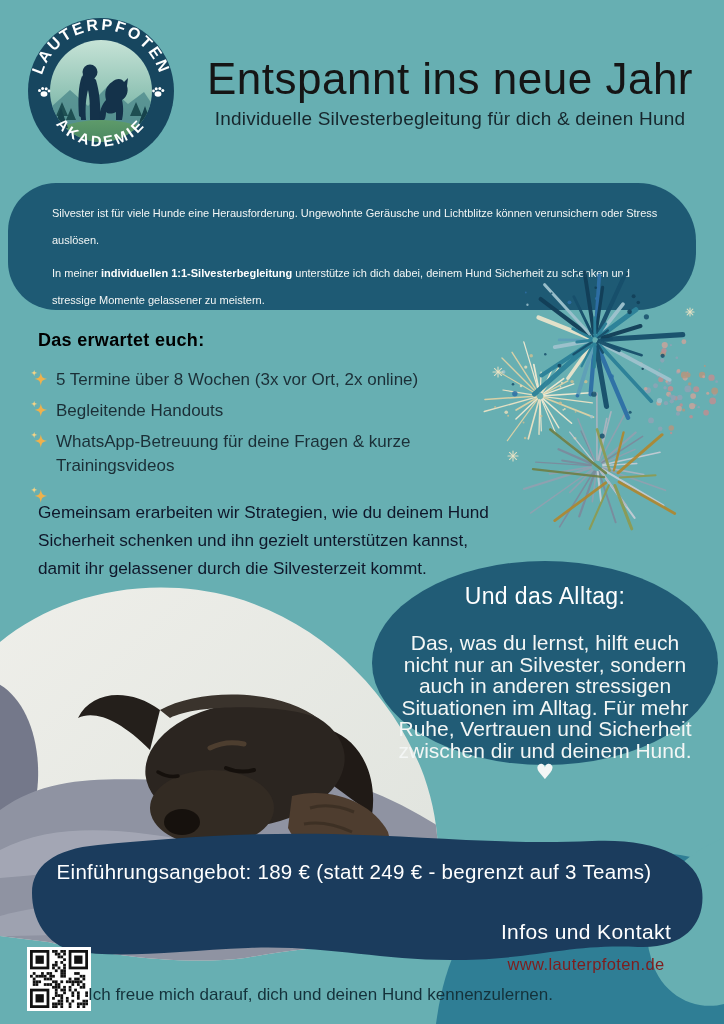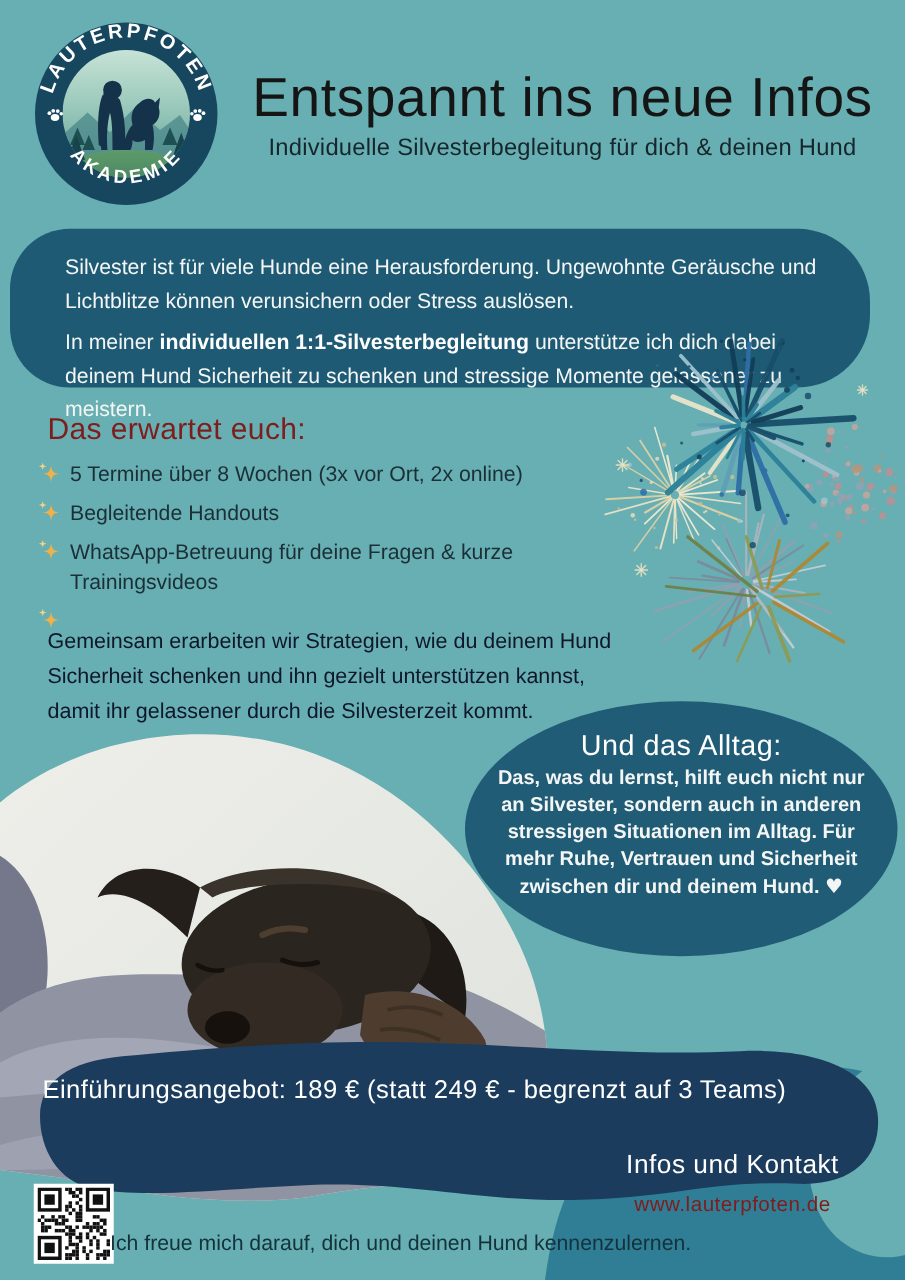--- a/index.html
+++ b/index.html
@@ -13,26 +13,26 @@
   
   .logo{position:absolute;left:26px;top:16px;width:150px;height:150px;}
   .titleblock{position:absolute;left:186px;top:56px;width:528px;text-align:center;}
   .title{font-size:44px;font-weight:500;letter-spacing:.5px;color:#151515;line-height:1.05;}
   .subtitle{font-size:19px;font-weight:500;color:#16262C;margin-top:6px;letter-spacing:.2px;}
   
   .intro-card{
     position:absolute;left:8px;top:183px;width:688px;height:127px;
     background:#1E5A74;border-radius:48px 58px 58px 48px;
     box-sizing:border-box;padding:17px 28px 0 44px;
-    color:#F3F6F5;font-size:17px;line-height:27px;font-weight:500;
+    color:#F3F6F5;font-size:11px;line-height:27px;font-weight:500;
   }
   .intro-card p{margin:0 0 6px 0;}
   .intro-card b{font-weight:700;color:#ffffff;}
   
-  .benefits-heading{position:absolute;left:38px;top:330px;font-size:24px;font-weight:400;color:#7f1d1d;letter-spacing:.3px;}
+  .benefits-heading{position:absolute;left:38px;top:330px;font-size:18px;font-weight:700;color:#000000;letter-spacing:.3px;}
   .benefits-list{position:absolute;left:30px;top:368px;width:492px;list-style:none;margin:0;padding:0;}
   .benefits-list li{
     position:relative;padding-left:26px;margin-bottom:7px;
     font-size:17px;line-height:24px;font-weight:500;color:#1B2F37;
   }
   .spark{position:absolute;left:0;top:1px;width:20px;height:20px;}
   .benefits-summary{
     position:absolute;left:38px;top:498px;width:452px;
     font-size:17.2px;line-height:28px;font-weight:500;color:#0f172a;
   }
@@ -40,26 +40,26 @@
   .fireworks{position:absolute;left:452px;top:268px;width:272px;height:296px;pointer-events:none;}
   
   .dogphoto{position:absolute;left:0;top:560px;width:460px;height:420px;}
   
   .best-card{
     position:absolute;left:372px;top:561px;width:346px;height:204px;
     background:#215C76;border-radius:50%;
     color:#F3F6F5;text-align:center;box-sizing:border-box;padding-top:22px;
   }
   .best-heading{font-size:23px;font-weight:500;letter-spacing:.4px;color:#FFFFFF;}
-  .best-body{width:302px;margin:2px auto 0;font-size:16px;line-height:21.5px;font-weight:700;}
+  .best-body{width:302px;margin:22px auto 0;font-size:21px;line-height:21.5px;font-weight:400;}
   .heart{font-family:"DejaVu Sans",sans-serif;}
   
   .bottom-decor{position:absolute;left:0;top:760px;width:724px;height:264px;}
   .offer-text{
-    position:absolute;left:34px;top:860px;width:640px;white-space:nowrap;
+    position:absolute;left:34px;top:860px;width:640px;text-align:center;white-space:nowrap;
     color:#FFFFFF;font-size:20.5px;font-weight:500;letter-spacing:.3px;
   }
   .contact-heading{position:absolute;left:456px;top:920px;width:260px;text-align:center;
     color:#FFFFFF;font-size:21px;font-weight:500;letter-spacing:.4px;}
   .website{position:absolute;left:466px;top:955px;width:240px;text-align:center;
     color:#7f1d1d;font-size:16.5px;font-weight:500;letter-spacing:.4px;cursor:pointer;}
   .qr{position:absolute;left:27px;top:947px;width:64px;height:64px;background:#FFFFFF;padding:3px;box-sizing:border-box;}
   .closing{position:absolute;left:88px;top:985px;width:560px;
     font-size:17px;font-weight:500;color:#14323B;}
 </style>
@@ -117,21 +117,21 @@
     <g fill="#FFFFFF">
       <ellipse cx="132" cy="78" rx="3.4" ry="2.8"></ellipse>
       <circle cx="127.5" cy="75" r="1.4"></circle>
         <circle cx="130.2" cy="72.8" r="1.5"></circle>
         <circle cx="133.8" cy="72.6" r="1.5"></circle>
         <circle cx="136.8" cy="74.5" r="1.5"></circle>
     </g>
   </svg>
 
   <div class="titleblock">
-    <div class="title">Entspannt ins neue Infos</div>
+    <div class="title">Entspannt ins neue Jahr</div>
     <div class="subtitle">Individuelle Silvesterbegleitung für dich &amp; deinen Hund</div>
   </div>
 
   <div class="intro-card">
     <p>Silvester ist für viele Hunde eine Herausforderung. Ungewohnte Geräusche und Lichtblitze können verunsichern oder Stress auslösen.</p>
     <p><span>In meiner </span><b>individuellen 1:1-Silvesterbegleitung</b><span> unterstütze ich dich dabei, deinem Hund Sicherheit zu schenken und stressige Momente gelassener zu meistern.</span></p>
   </div>
 
   <div class="benefits-heading">Das erwartet euch:</div>
   <ul class="benefits-list">

